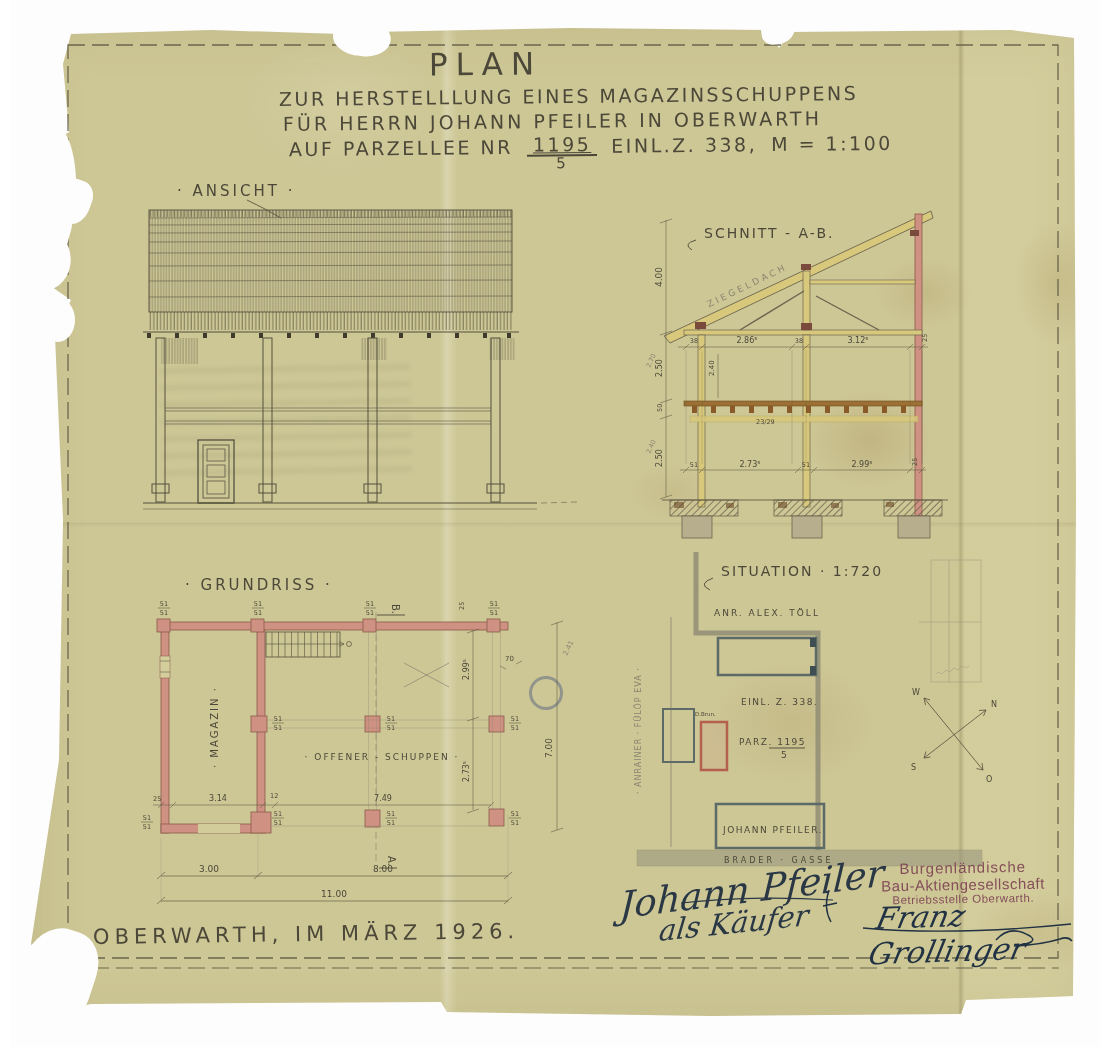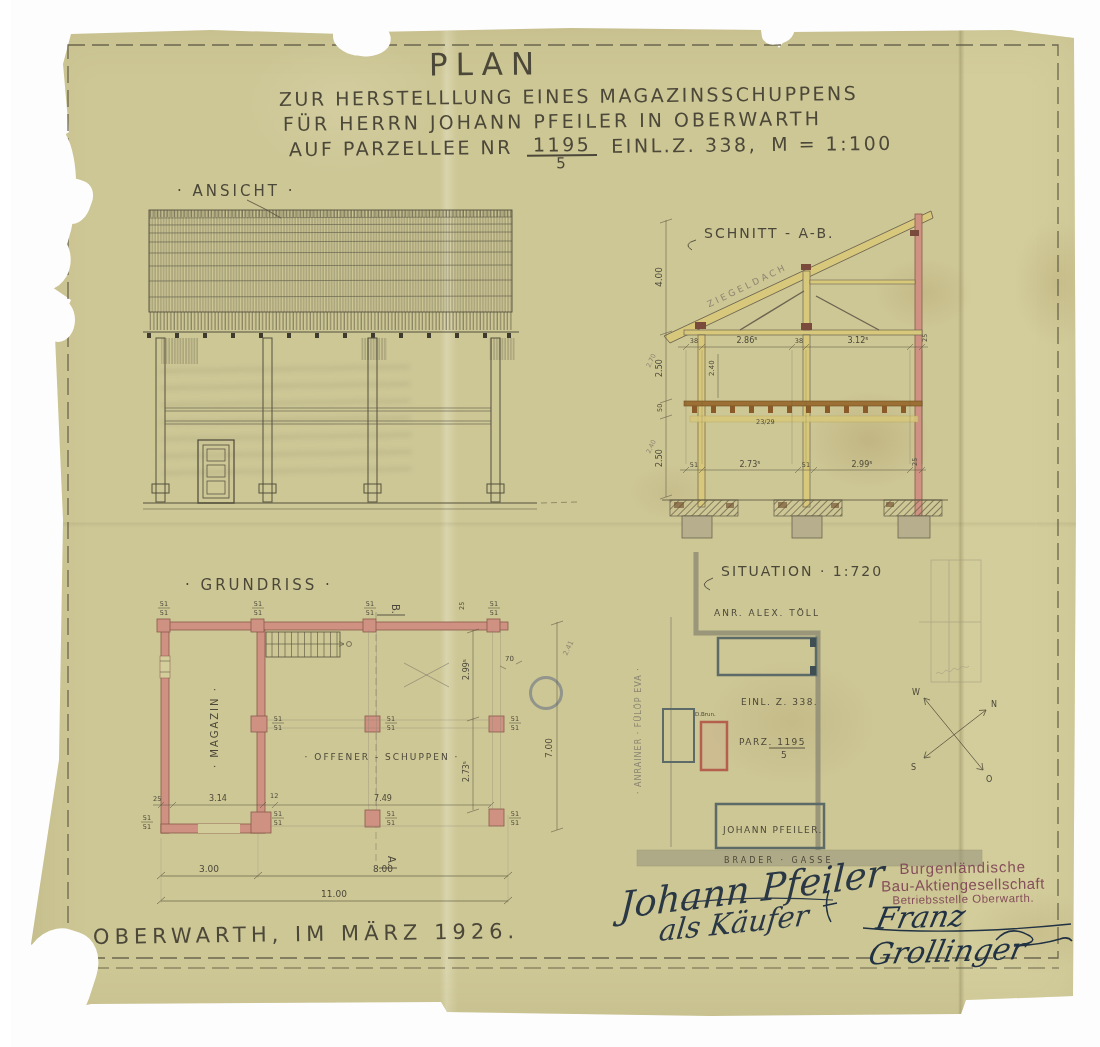--- a/index.html
+++ b/index.html
@@ -24,21 +24,21 @@
   .tear{position:absolute;background:#fdfdfd;}
   .ghost{position:absolute;left:150px;top:362px;width:250px;height:112px;
     background:repeating-linear-gradient(0deg, rgba(100,110,80,.09) 0 6px, transparent 6px 17px);
     filter:blur(2px);transform:rotate(-1deg);}
   .hand{color:#4c4839;}
   .title-plan{left:418px;top:46px;font-size:31px;letter-spacing:8px;transform:rotate(-.5deg);}
   .title-l2{left:268px;top:85px;font-size:19px;letter-spacing:2.5px;transform:rotate(-.6deg);}
   .title-l3{left:272px;top:110px;font-size:19px;letter-spacing:3px;transform:rotate(-.6deg);}
   .title-l4{left:278px;top:135px;font-size:19px;letter-spacing:2.5px;transform:rotate(-.6deg);display:flex;align-items:flex-start;gap:14px;}
   .frac{display:inline-flex;flex-direction:column;align-items:center;line-height:.95;}
-  .frac .num{border-bottom:2px solid #4c4839;padding:0 6px 1px;}
+  .frac .num{border-bottom:2px solid #4c4839;padding:0 6px 1px;text-decoration:underline;}
   .frac .den{font-size:15px;}
   .date-line{left:82px;top:922px;font-size:21px;letter-spacing:5px;transform:rotate(-.8deg);}
   .sig{font-family:"DejaVu Serif",serif;font-style:italic;color:#2a3845;}
   .sig1{left:608px;top:868px;font-size:37px;transform:rotate(-7deg) skewX(-10deg);}
   .sig2{left:648px;top:906px;font-size:29px;transform:rotate(-6deg) skewX(-12deg);}
   .stamp{left:842px;top:860px;width:220px;text-align:center;color:#7d4254;
     font-family:"Liberation Sans",sans-serif;transform:rotate(-1deg);opacity:.9;line-height:1.1;}
   .stamp .s1{font-size:15px;letter-spacing:1px;}
   .stamp .s2{font-size:15px;letter-spacing:.5px;}
   .stamp .s3{font-size:11.5px;letter-spacing:.5px;}

